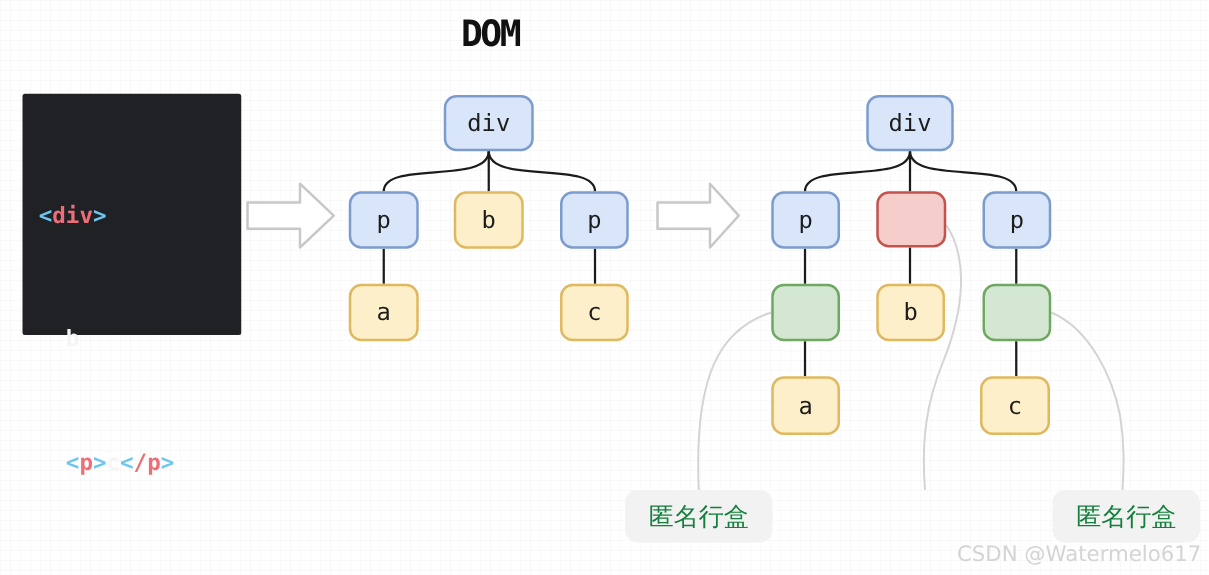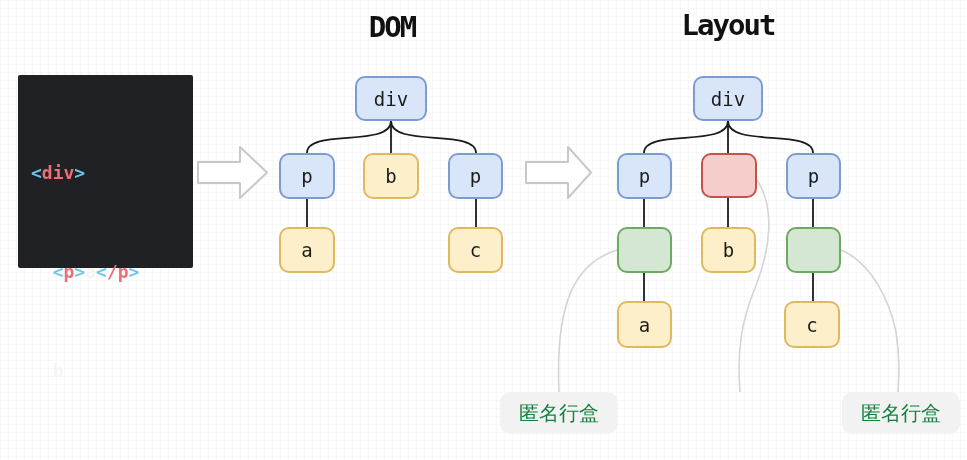--- a/index.html
+++ b/index.html
@@ -92,25 +92,23 @@
     </g>
 
     <g stroke="#d4d4d4" stroke-width="1.6" fill="none">
       <path d="M617,250 C576,263 555,300 559,392"></path>
       <path d="M757,180 C775,207 771,248 755,288 C741,322 737,352 740,392"></path>
       <path d="M841,250 C872,263 890,302 896,332 C900,357 899,375 898,392"></path>
     </g>
   </svg>
 
   <div class="tree-title" id="title-dom">DOM</div>
-  <div class="tree-title" id="title-layout">Layout</div>
 
   <div class="code-block">
     <div class="code-line"><span class="tok-punct">&lt;</span><span class="tok-tag">div</span><span class="tok-punct">&gt;</span></div>
-    <div class="code-line indent"><span class="tok-punct">&lt;</span><span class="tok-tag">p</span><span class="tok-punct">&gt;</span><span class="tok-text">a</span><span class="tok-punct">&lt;</span><span class="tok-tag">/p</span><span class="tok-punct">&gt;</span></div>
     <div class="code-line indent"><span class="tok-text">b</span></div>
     <div class="code-line indent"><span class="tok-punct">&lt;</span><span class="tok-tag">p</span><span class="tok-punct">&gt;</span><span class="tok-text">c</span><span class="tok-punct">&lt;</span><span class="tok-tag">/p</span><span class="tok-punct">&gt;</span></div>
     
   </div>
 
   <div class="node blue" style="left:355px; top:76px;  width:72px; height:45px;">div</div>
   <div class="node blue" style="left:279px; top:153px; width:56px; height:46px;">p</div>
   <div class="node yellow" style="left:363px; top:153px; width:56px; height:46px;">b</div>
   <div class="node blue" style="left:448px; top:153px; width:55px; height:46px;">p</div>
   <div class="node yellow" style="left:279px; top:227px; width:56px; height:46px;">a</div>
@@ -122,14 +120,15 @@
   <div class="node blue" style="left:786px; top:153px; width:55px; height:46px;">p</div>
   <div class="node green" style="left:617px; top:227px; width:55px; height:46px;"></div>
   <div class="node yellow" style="left:701px; top:227px; width:55px; height:46px;">b</div>
   <div class="node green" style="left:786px; top:227px; width:55px; height:46px;"></div>
   <div class="node yellow" style="left:617px; top:301px; width:55px; height:47px;">a</div>
   <div class="node yellow" style="left:784px; top:301px; width:56px; height:47px;">c</div>
 
   <div class="callout" id="callout-left">匿名行盒</div>
   <div class="callout" id="callout-right">匿名行盒</div>
 
+  <div class="watermark">CSDN @Watermelo617</div>
 
 </div>
 
 </body></html>

